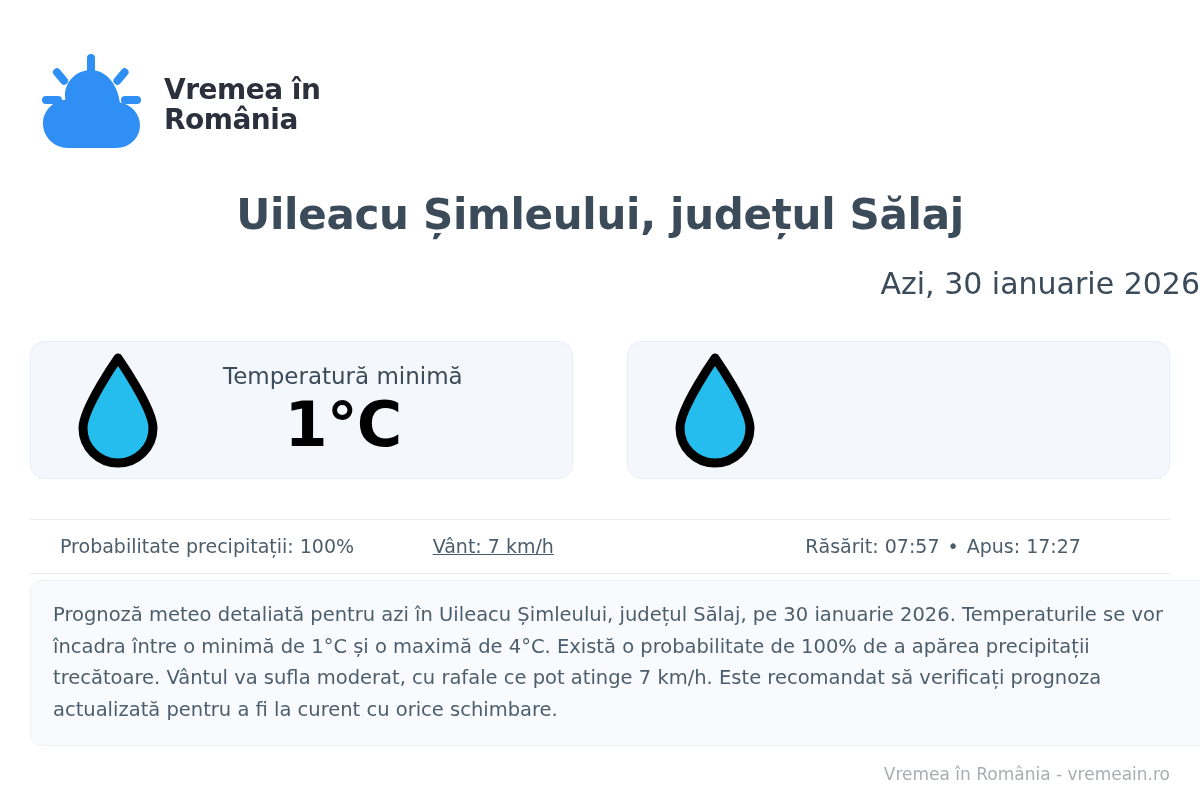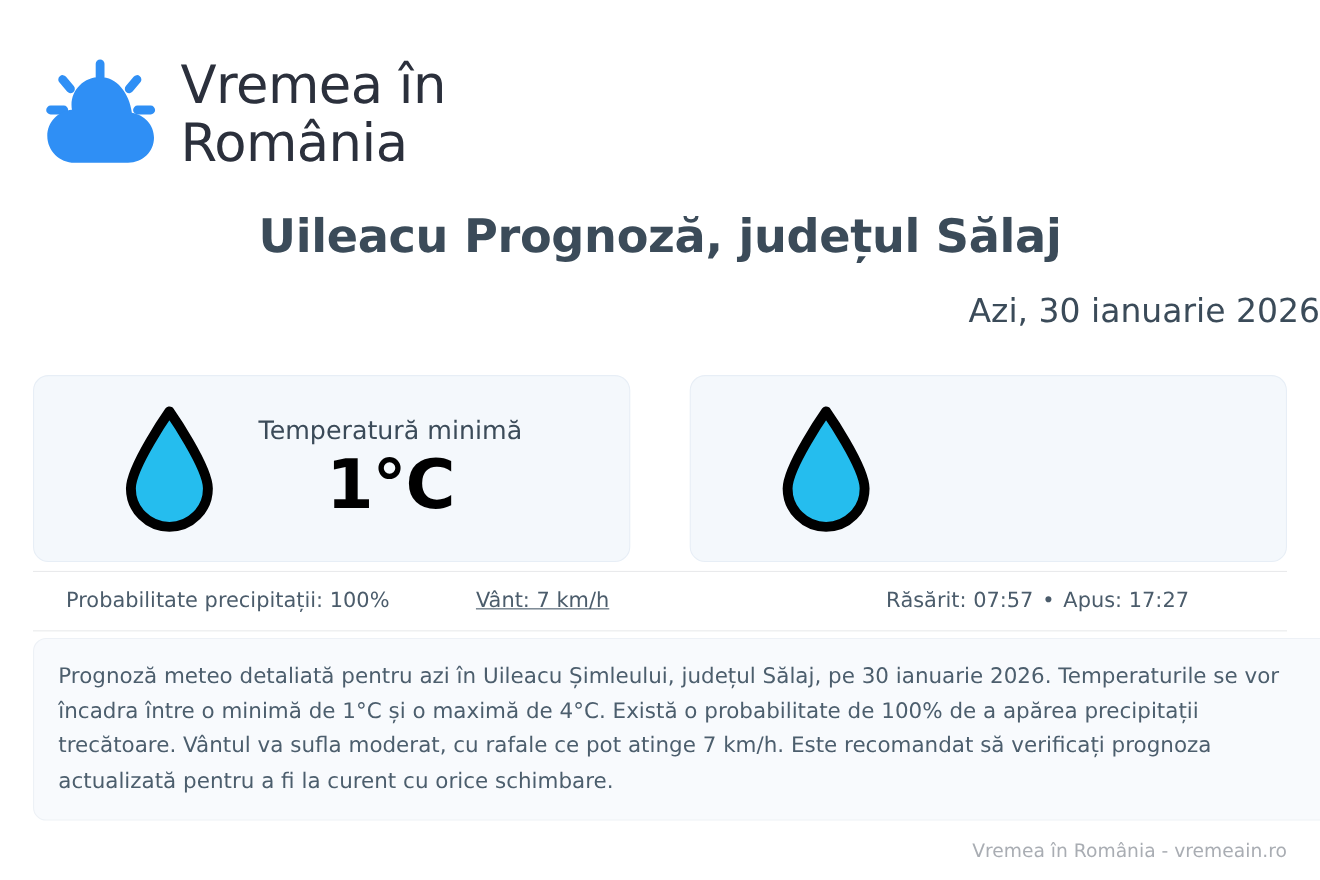--- a/index.html
+++ b/index.html
@@ -28,22 +28,22 @@
     align-items: center;
     gap: 18px;
   }
   .brand-mark {
     width: 110px;
     height: 106px;
     flex: 0 0 110px;
     display: block;
   }
   .brand-text {
-    font-size: 48px;
-    font-weight: 400;
+    font-size: 28px;
+    font-weight: 700;
     line-height: 1.08;
     color: #2b303c;
     letter-spacing: -0.5px;
     white-space: pre-line;
   }
 
   
   .page-title {
     position: absolute;
     left: 0;
@@ -70,28 +70,28 @@
   .cards {
     position: absolute;
     left: 30px;
     top: 341px;
     width: 1140px;
     display: flex;
     gap: 54px;
   }
   .temp-card {
     flex: 1 1 0;
-    height: 170px;
+    height: 138px;
     background: #f4f8fc;
     border: 1px solid #e7eef6;
     border-radius: 14px;
     display: flex;
     align-items: center;
-    padding-left: 82px;
-    gap: 40px;
+    padding-left: 46px;
+    gap: 64px;
   }
   .drop-icon { width: 82px; height: 116px; flex: 0 0 82px; display:block; }
   .temp-body { display: flex; flex-direction: column; align-items: center; }
   .temp-label {
     font-size: 23px;
     color: #3b4b59;
     font-weight: 400;
     line-height: 1.2;
     white-space: nowrap;
   }
@@ -171,21 +171,21 @@
         <rect x="81" y="15" width="8" height="19" rx="4" transform="rotate(40 85 24.5)"></rect>
         <rect x="6" y="44" width="20" height="8" rx="4"></rect>
         <rect x="85" y="44" width="20" height="8" rx="4"></rect>
       </g>
       <path d="M55 18c-14.4 0-26 11.3-26 25.4 0 1.5.14 3 .4 4.4C16.6 49 7 59.2 7 71.6 7 84.9 18 96 31.8 96h48.6C93.6 96 104 85.9 104 73.3c0-11.5-8.7-21-20.1-22.8C81.6 32.4 70 18 55 18z" fill="#2f8ff5"></path>
     </svg>
     <div class="brand-text">Vremea în
 România</div>
   </div>
 
-  <div class="page-title">Uileacu Prognoză, județul Sălaj</div>
+  <div class="page-title">Uileacu Șimleului, județul Sălaj</div>
   <div class="page-subtitle">Azi, 30 ianuarie 2026</div>
 
   <div class="cards">
 
     <div class="temp-card">
       <svg class="drop-icon" viewBox="0 0 82 116">
         <path d="M41 6 C41 6 76 56 76 76 A35 35 0 0 1 6 76 C6 56 41 6 41 6 Z" fill="#25bdee" stroke="#000000" stroke-width="9" stroke-linejoin="round"></path>
       </svg>
       <div class="temp-body">
         <div class="temp-label">Temperatură minimă</div>

